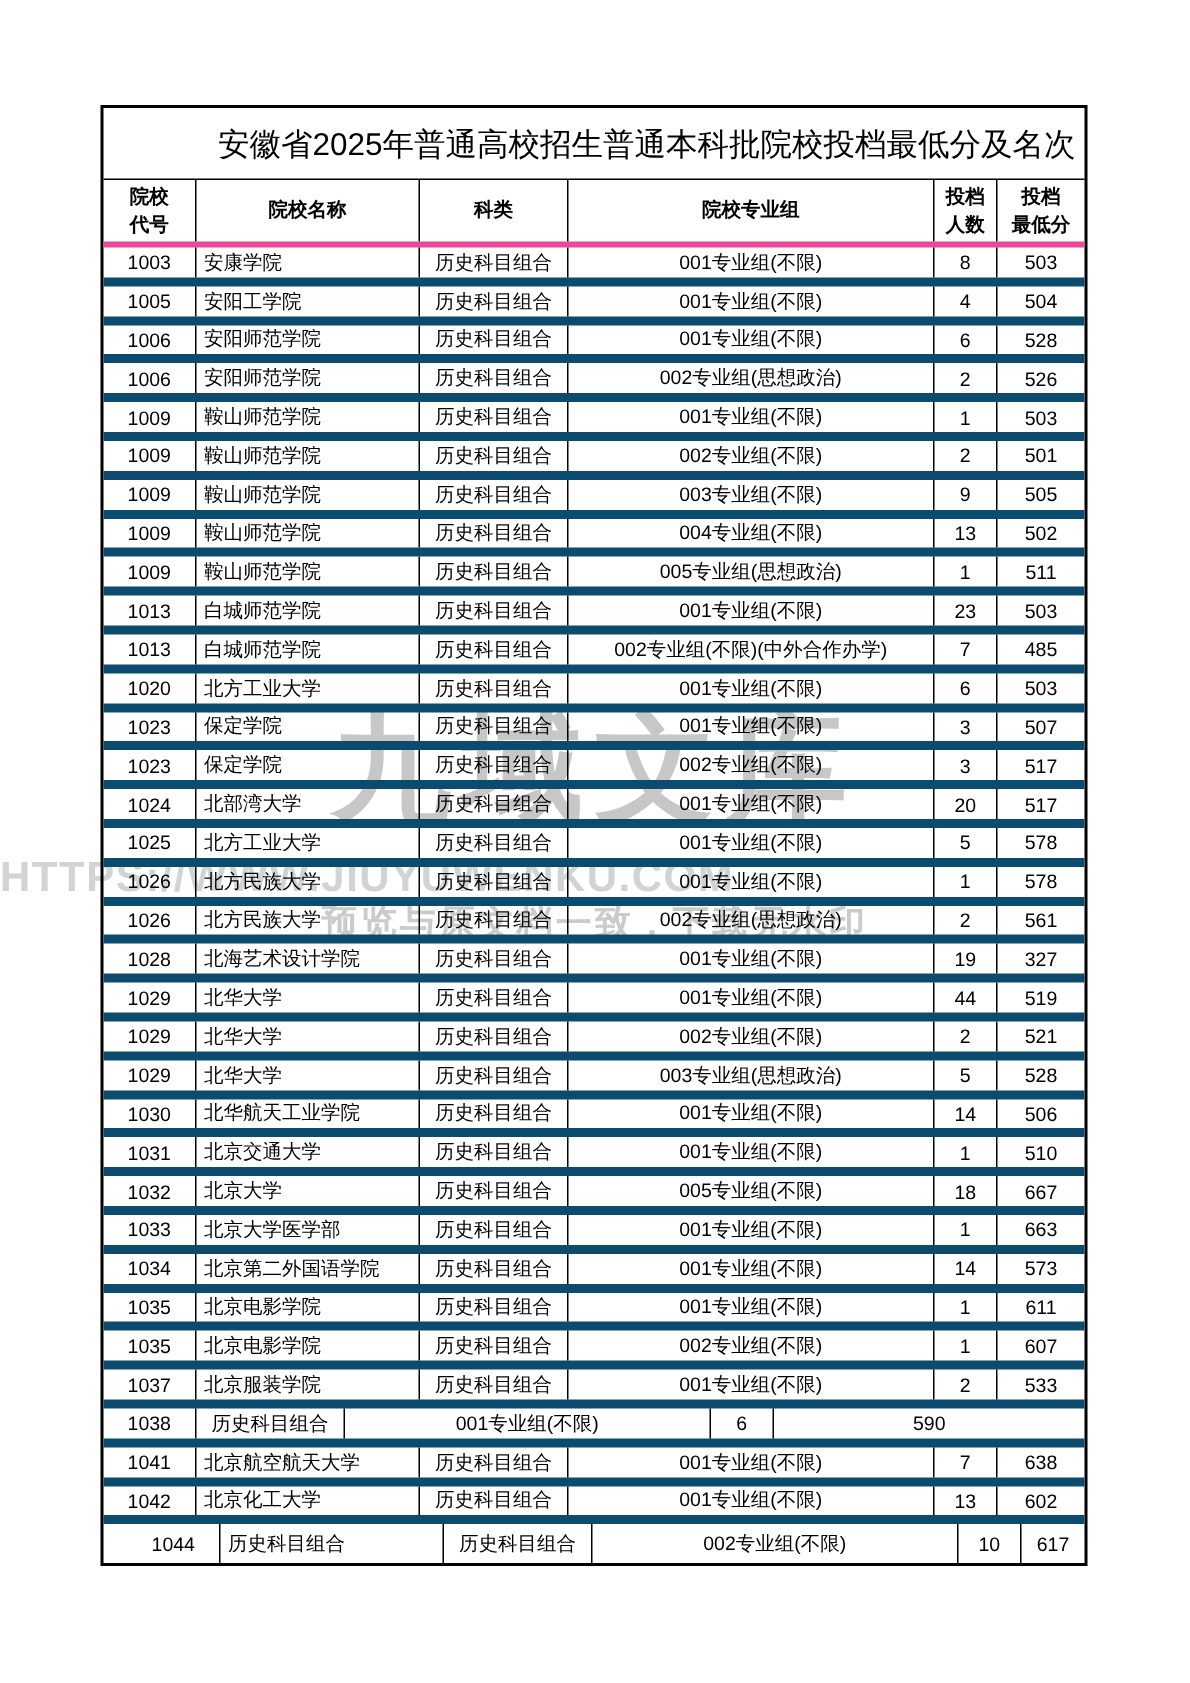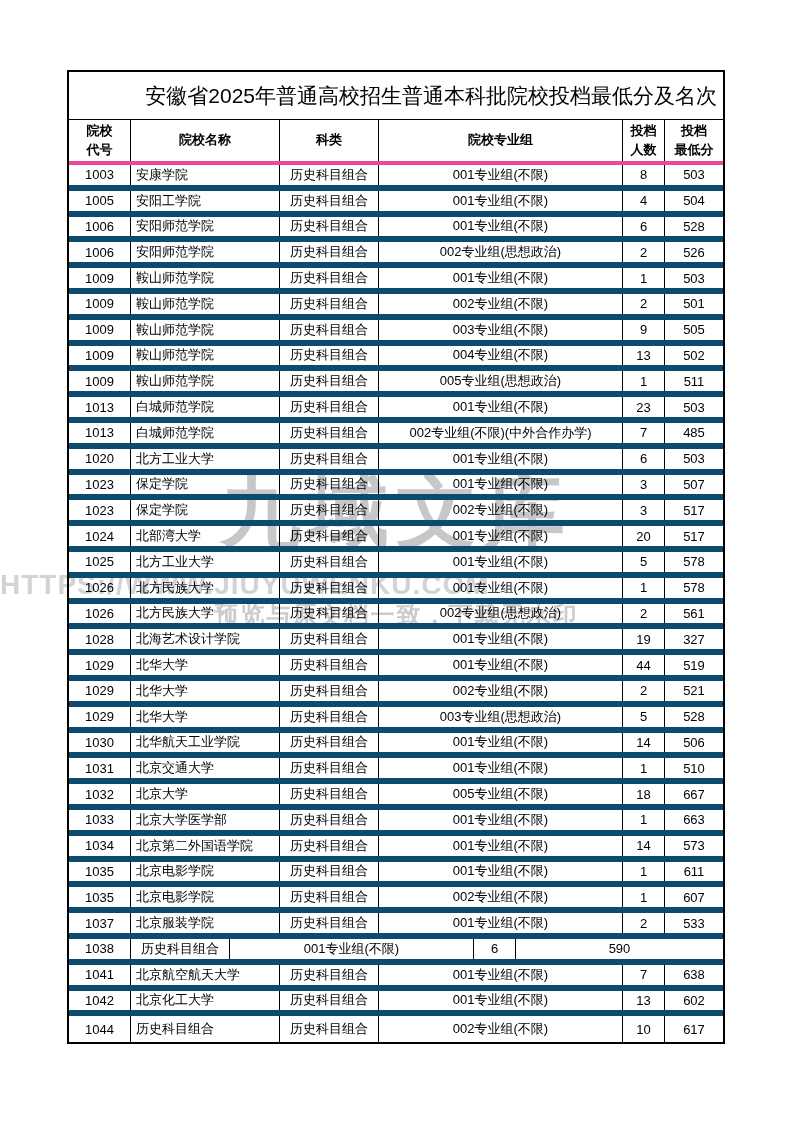--- a/index.html
+++ b/index.html
@@ -44,21 +44,21 @@
   .title-row {
     height:48px;
     border-bottom:1px solid #000;
     display:flex; align-items:center; justify-content:flex-end;
     padding-right:6px;
     font-size:21px; font-weight:normal;
     letter-spacing:0px; white-space:nowrap;
   }
   .thead { display:flex; height:45px; border-bottom:4px solid #ec4899; font-weight:bold; font-size:13px; }
   .row   { display:flex; height:25.8px; border-bottom:6px solid #0c4a6e; font-size:13px; }
-  .rows .row:last-child { border-bottom:none; }
+  .rows .row:last-child { border-bottom:none;padding-left:16px; }
 
   .cell {
     display:flex; align-items:center; justify-content:center;
     border-right:1px solid #000;
     overflow:hidden; white-space:nowrap;
     text-align:center;
   }
   .cell.hdr { flex-direction:column; line-height:1.45; }
   .c-code    { width:62px; }
   .c-name    { width:149px; justify-content:flex-start; padding-left:5px; text-align:left; }

